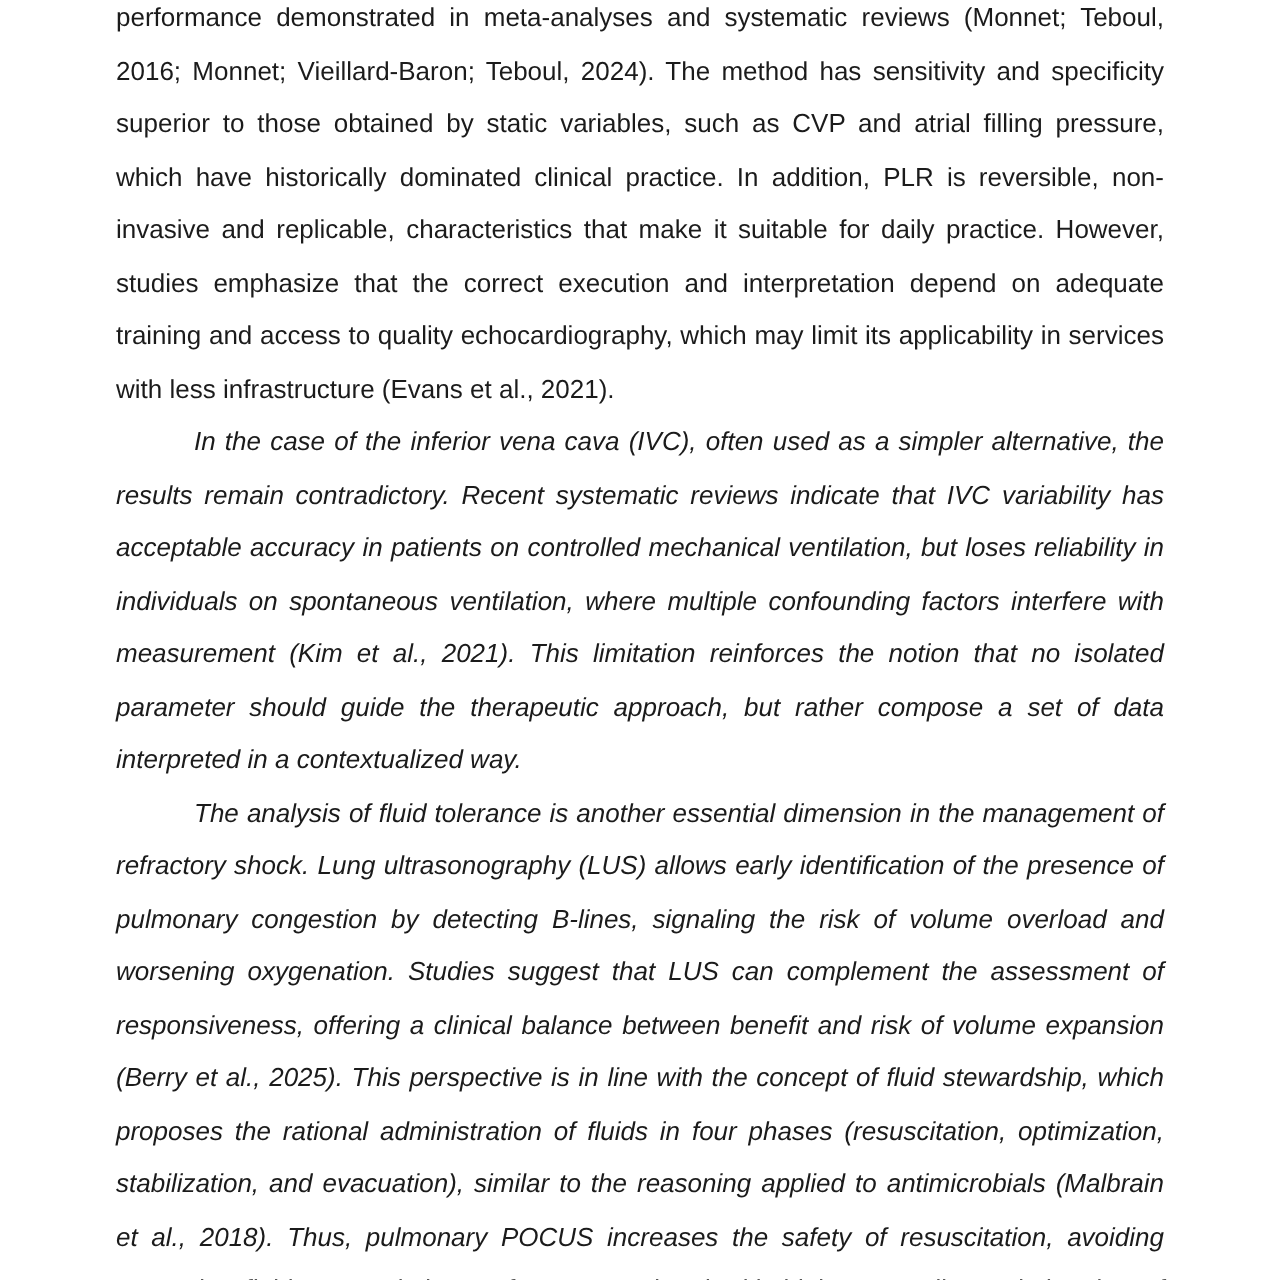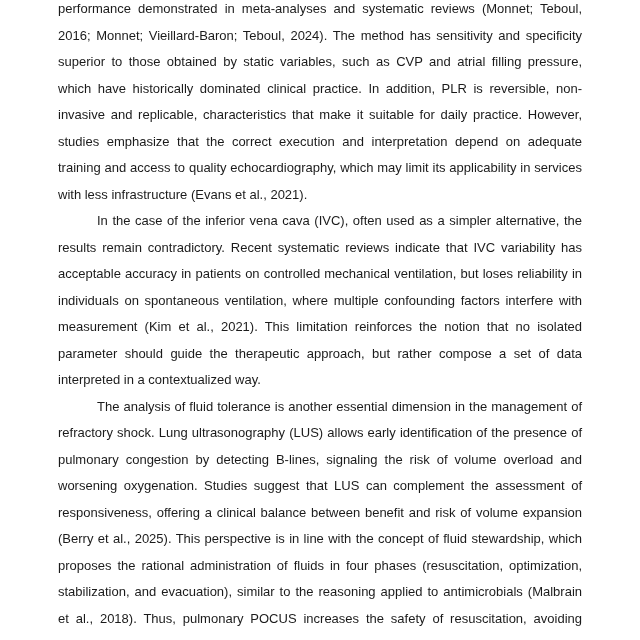--- a/index.html
+++ b/index.html
@@ -37,20 +37,21 @@
     font-size: 13.0px;
     line-height: 26.5px;
     text-align: justify;
     text-justify: inter-word;
     color: #1b1b1b;
     -webkit-font-smoothing: antialiased;
   }
 
   p.para.indented {
     text-indent: 39px;
+    font-style: italic;
   }
 </style>
 </head>
 <body>
 
 <div id="page">
   <div id="text-column">
 
     <p class="para">performance demonstrated in meta-analyses and systematic reviews (Monnet; Teboul, 2016; Monnet; Vieillard-Baron; Teboul, 2024). The method has sensitivity and specificity superior to those obtained by static variables, such as CVP and atrial filling pressure, which have historically dominated clinical practice. In addition, PLR is reversible, non-invasive and replicable, characteristics that make it suitable for daily practice. However, studies emphasize that the correct execution and interpretation depend on adequate training and access to quality echocardiography, which may limit its applicability in services with less infrastructure (Evans et al., 2021).</p>
 

